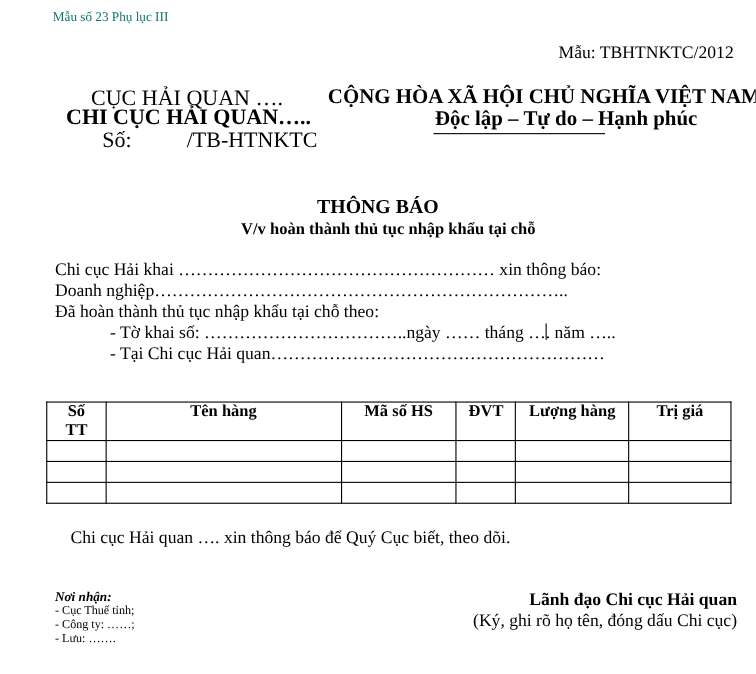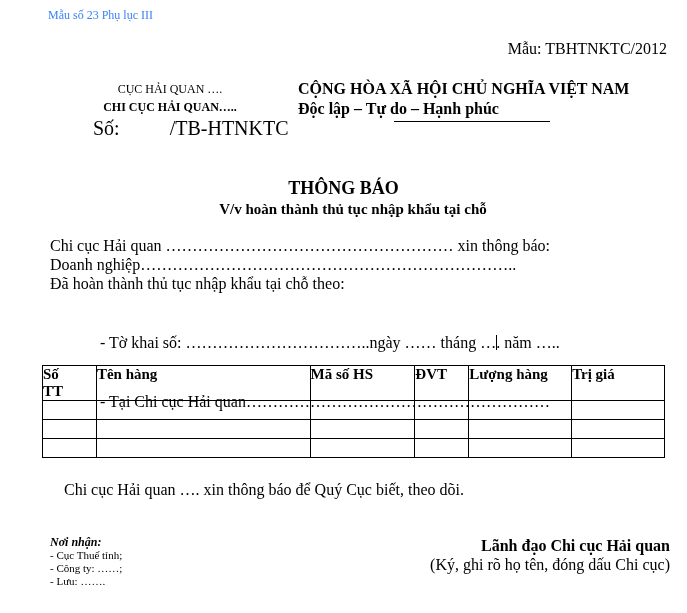--- a/index.html
+++ b/index.html
@@ -1,34 +1,34 @@
 <!DOCTYPE html>
 <html><head>
 <meta charset="utf-8">
 <style>
   html, body { margin:0; padding:0; background:#ffffff; }
   body { width:687px; height:613px; position:relative; overflow:hidden;
          font-family:"Liberation Serif","DejaVu Serif",serif; color:#000; }
   .abs { position:absolute; white-space:nowrap; }
-  .form-code { left:48px; top:8px; font-size:12px; color:#3b82f6; }
+  .form-code { left:48px; top:8px; font-size:12px; color:#0f766e; }
   .mau { right:20px; top:40px; font-size:16px; }
-  .left-head { left:60px; top:80px; width:220px; text-align:center; font-size:12px; line-height:18px; }
+  .left-head { left:60px; top:80px; width:220px; text-align:center; font-size:20px; line-height:18px; }
   .left-head .b { font-weight:bold; }
   .so-line { left:93px; top:117px; font-size:20px; }
   .so-line .gap { display:inline-block; width:50px; }
-  .right-head { left:298px; top:79px; width:336px; text-align:left; font-size:16px; line-height:20px; font-weight:bold; }
+  .right-head { left:298px; top:79px; width:336px; text-align:right; font-size:19px; line-height:20px; font-weight:bold; }
   .motto-rule { left:394px; top:121px; width:156px; height:1px; background:#000; }
   .title { left:0; width:687px; top:178px; text-align:center; font-weight:bold; font-size:18px; }
   .subtitle { left:0; width:706px; top:201px; text-align:center; font-weight:bold; font-size:15px; }
   .body-lines { left:50px; top:236px; font-size:16px; line-height:19px; }
-  .body-lines .indent { padding-left:50px;margin-top:40px; }
+  .body-lines .indent { padding-left:50px; }
   .cursor { display:inline-block; width:1px; height:15px; background:#000; vertical-align:-2px; margin:0 -1px 0 0; }
   table.goods { position:absolute; left:42px; top:365px; width:623px; border-collapse:collapse; font-size:15px; }
   table.goods th, table.goods td { border:1px solid #000; padding:0; }
-  table.goods th { font-weight:bold; vertical-align:top; height:34px; line-height:17px; text-align:left; }
+  table.goods th { font-weight:bold; vertical-align:top; height:34px; line-height:17px; text-align:center; }
   table.goods td { height:18px; }
   .closing { left:64px; top:481px; font-size:16px; }
   .recipients { left:50px; top:536px; font-size:11px; line-height:13px; }
   .recipients .label { font-weight:bold; font-style:italic; font-size:12px; }
   .sign { left:370px; top:536px; width:300px; text-align:right; font-size:16px; line-height:19px; }
   .sign .b { font-weight:bold; }
 </style>
 </head>
 <body>
 
@@ -46,21 +46,21 @@
 <div class="abs right-head">
   <div>CỘNG HÒA XÃ HỘI CHỦ NGHĨA VIỆT NAM</div>
   <div>Độc lập – Tự do – Hạnh phúc</div>
 </div>
 <div class="abs motto-rule"></div>
 
 <div class="abs title">THÔNG BÁO</div>
 <div class="abs subtitle">V/v hoàn thành thủ tục nhập khẩu tại chỗ</div>
 
 <div class="abs body-lines">
-  <div>Chi cục Hải quan ……………………………………………… xin thông báo:</div>
+  <div>Chi cục Hải khai ……………………………………………… xin thông báo:</div>
   <div>Doanh nghiệp……………………………………………………………..</div>
   <div>Đã hoàn thành thủ tục nhập khẩu tại chỗ theo:</div>
   <div class="indent"><span>- Tờ khai số: ……………………………..ngày …… tháng …</span><span class="cursor"></span><span>. năm …..</span></div>
   <div class="indent">- Tại Chi cục Hải quan…………………………………………………</div>
 </div>
 
 <table class="goods">
   <colgroup>
     <col style="width:54px">
       <col style="width:214px">

